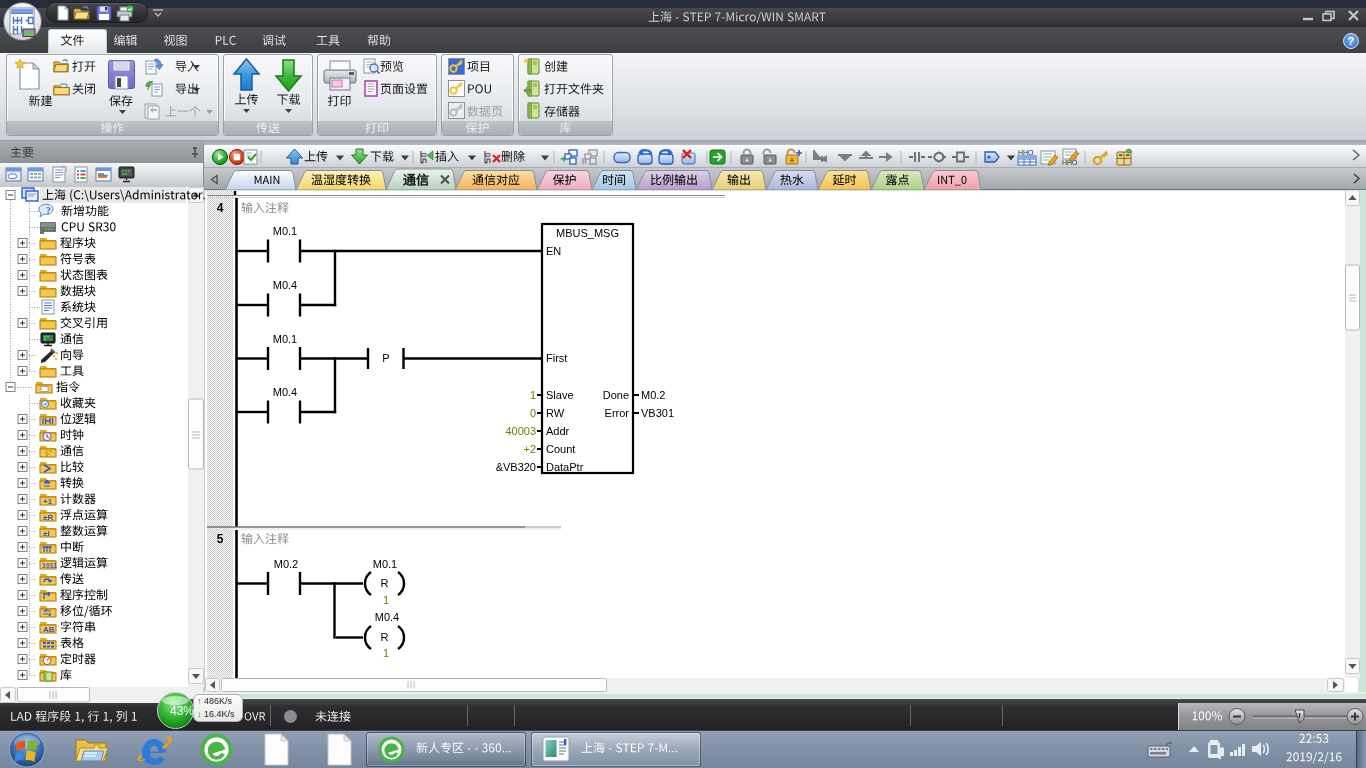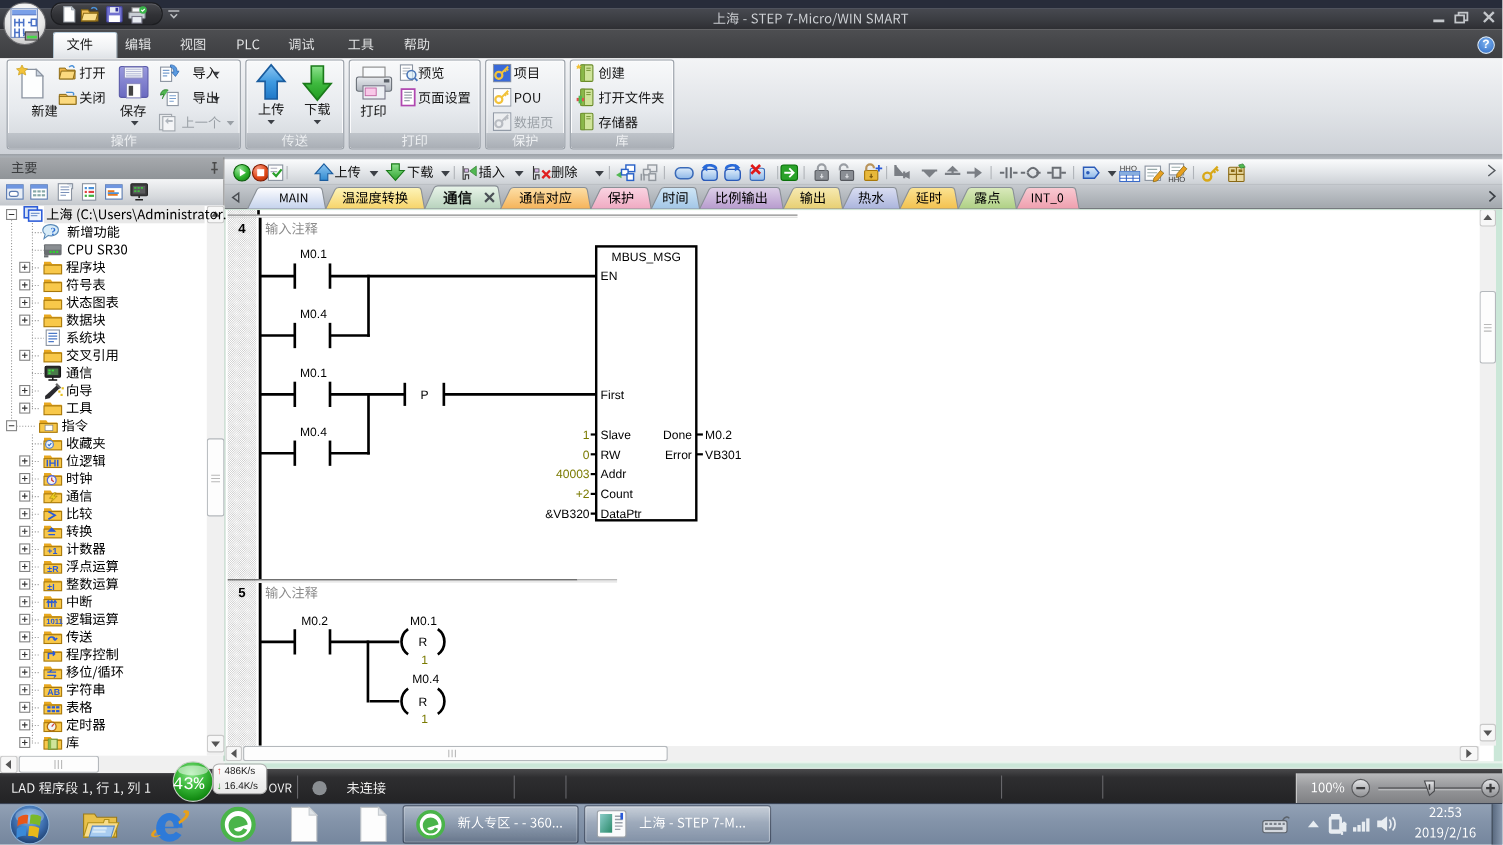--- a/index.html
+++ b/index.html
@@ -913,21 +913,21 @@
     <rect width="1140" height="14" fill="#f0f0f0"></rect>
     <rect x="0.5" y="0.5" width="14" height="13" fill="#f7f7f7" stroke="#c8c8c8" rx="2"></rect>
     <path d="M5 7l5-4v8z" fill="#555"></path>
     <rect x="16.5" y="0.5" width="385" height="13" rx="2" fill="#fdfdfd" stroke="#b4b8bc"></rect>
     <path d="M203 3.5v7M206 3.5v7M209 3.5v7" stroke="#b8b8b8"></path>
     <rect x="1122.5" y="0.5" width="16" height="13" fill="#f7f7f7" stroke="#c8c8c8" rx="2"></rect>
     <path d="M1128 7l5-4v8z" fill="#555" transform="rotate(180 1130.5 7)"></path>
   </svg>
 <div class="abs" style="left:157px;top:692px;width:37px;height:37px;border-radius:50%;background:radial-gradient(circle at 45% 30%,#8ee88e,#3cba3c 40%,#128a12 75%,#0a5e0a);border:1px solid #c2cec2;z-index:40"></div>
 <div class="abs" style="left:162px;top:696px;width:27px;height:9px;border-radius:50%;background:rgba(255,255,255,.5);z-index:41"></div>
-<div class="abs" style="left:157px;top:704px;width:37px;text-align:left;color:#fff;font-size:16px;z-index:42;font-family:Liberation Mono, monospace">43%</div>
+<div class="abs" style="left:157px;top:704px;width:37px;text-align:right;color:#fff;font-size:12px;z-index:42;font-family:Liberation Sans, sans-serif">43%</div>
 <div class="abs" style="left:193px;top:694px;width:50px;height:28px;border-radius:6px;background:linear-gradient(#fdfdfd,#e8e8e8);border:1px solid #b0b0b0;z-index:40"></div>
 <div class="abs" style="left:197px;top:695px;font-size:9px;color:#222;z-index:41;line-height:13px;font-family:'Liberation Sans'"><span style="color:#e03030">↑</span> 486K/s<br><span style="color:#2a9a2a">↓</span> 16.4K/s</div>
 <div class="abs" style="left:284px;top:710px;width:13px;height:13px;border-radius:50%;background:#8a8e92;z-index:39"></div>
 <div class="abs" style="left:270px;top:705px;width:1px;height:21px;background:#66666a;z-index:39"></div>
 <div class="abs" style="left:467px;top:705px;width:1px;height:21px;background:#66666a;z-index:39"></div>
 <div class="abs" style="left:514px;top:705px;width:1px;height:21px;background:#66666a;z-index:39"></div>
 <div class="abs" style="left:910px;top:705px;width:1px;height:21px;background:#66666a;z-index:39"></div>
 <div class="abs" style="left:1002px;top:705px;width:1px;height:21px;background:#66666a;z-index:39"></div>
 <div class="abs" style="left:1178px;top:703px;width:188px;height:27px;background:linear-gradient(#b9babc,#98999c 45%,#808184);border-left:1px solid #d8d8d8;z-index:39"></div>
 <svg class="abs" style="left:1225px;top:705px;z-index:40" width="141" height="23" viewBox="0 0 141 23">

